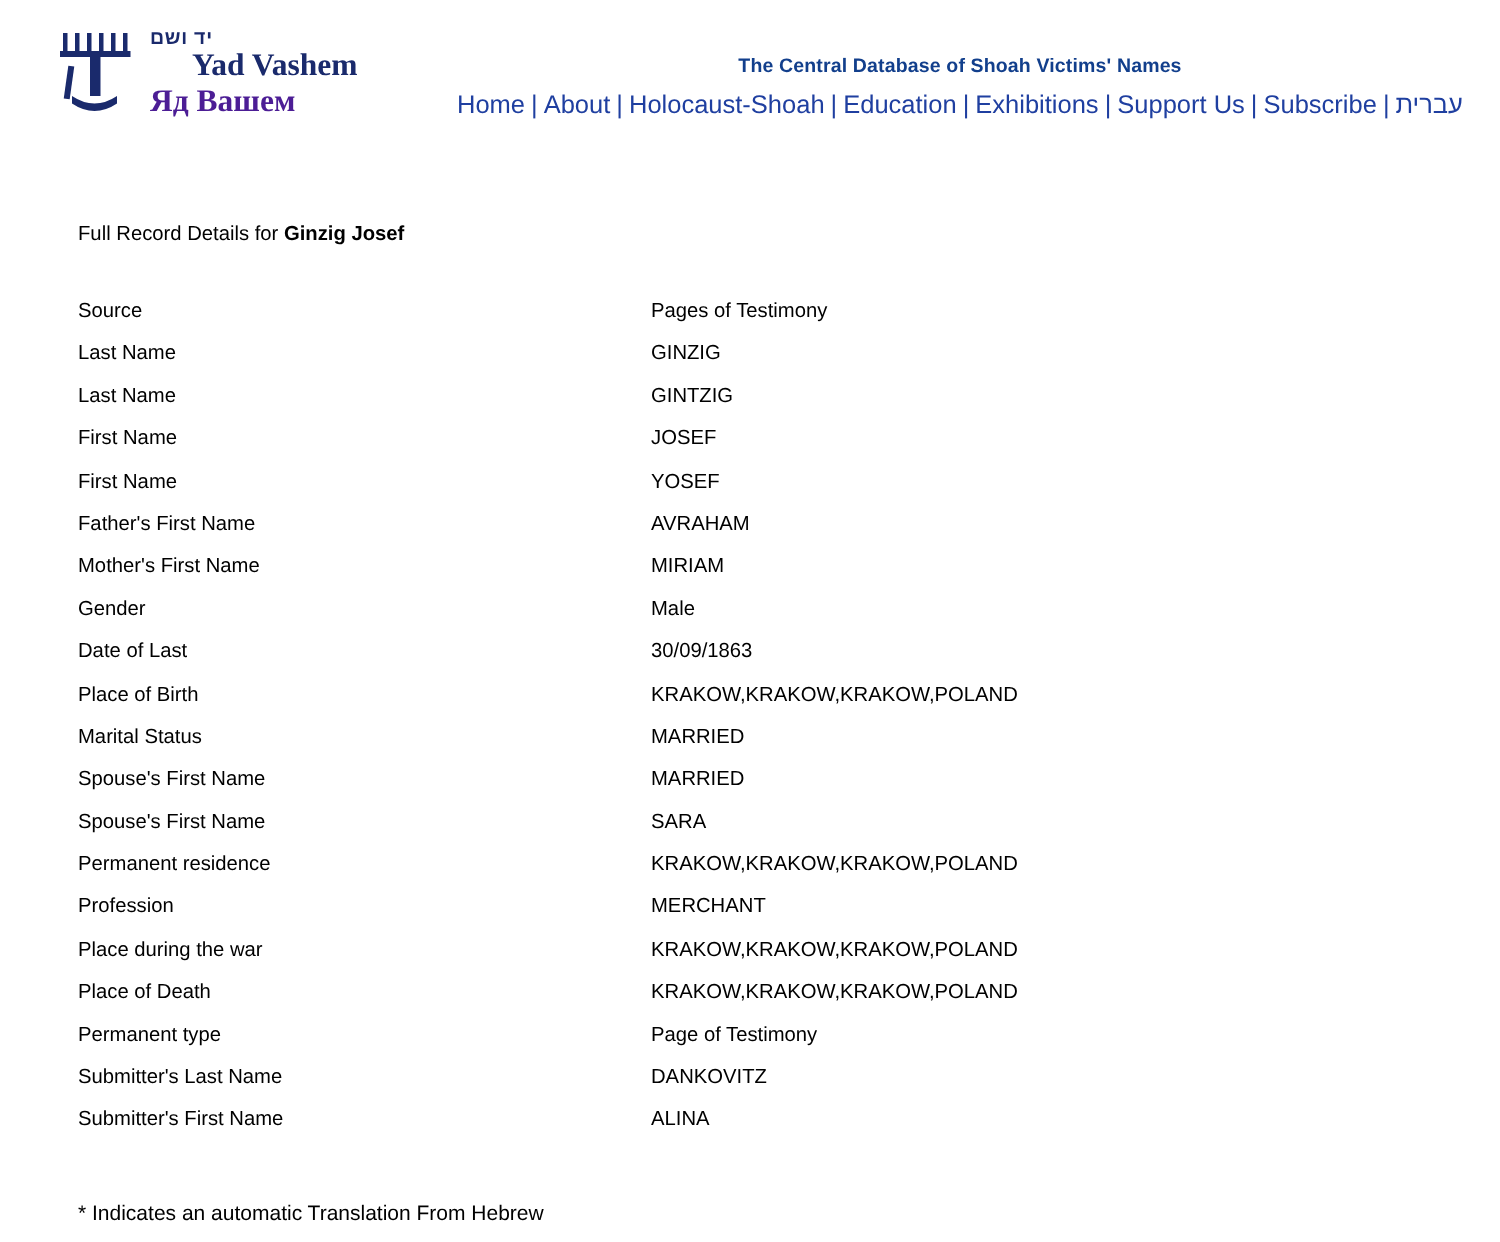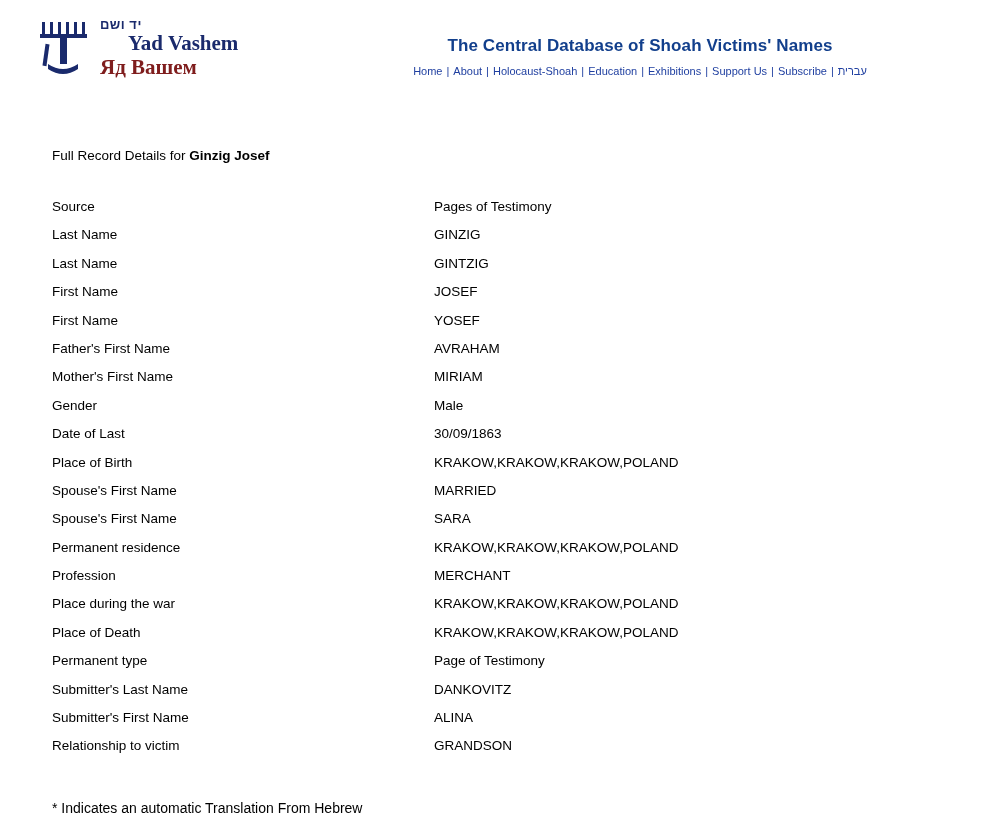--- a/index.html
+++ b/index.html
@@ -50,41 +50,41 @@
     font-weight: bold;
     font-family: "Liberation Serif", serif;
     color: #1a2a6c;
     line-height: 1.12;
     margin-left: 28px;
   }
   .logo-ru {
     font-size: 21px;
     font-weight: bold;
     font-family: "Liberation Serif", serif;
-    color: #7f1d1d;
+    color: #4c1d95;
     line-height: 1.12;
   }
 
   .header-center {
     position: absolute;
     left: 300px;
     top: 36px;
     width: 680px;
     text-align: center;
   }
   .site-title {
-    font-size: 17px;
+    font-size: 13px;
     font-weight: bold;
     color: #123f8c;
     font-family: "Liberation Sans", sans-serif;
     letter-spacing: 0.1px;
   }
   .nav {
     margin-top: 9px;
-    font-size: 11px;
+    font-size: 17px;
     color: #1f3fa0;
     white-space: nowrap;
   }
   .nav a {
     color: #1f3fa0;
     text-decoration: none;
   }
   .nav .sep {
     color: #1f3fa0;
     margin: 0 4px;
@@ -205,20 +205,24 @@
         </tr>
         <tr>
           <td class="label">Date of Last</td>
           <td class="value">30/09/1863</td>
         </tr>
         <tr>
           <td class="label">Place of Birth</td>
           <td class="value">KRAKOW,KRAKOW,KRAKOW,POLAND</td>
         </tr>
         <tr>
+          <td class="label">Marital Status</td>
+          <td class="value">MARRIED</td>
+        </tr>
+        <tr>
           <td class="label">Spouse's First Name</td>
           <td class="value">MARRIED</td>
         </tr>
         <tr>
           <td class="label">Spouse's First Name</td>
           <td class="value">SARA</td>
         </tr>
         <tr>
           <td class="label">Permanent residence</td>
           <td class="value">KRAKOW,KRAKOW,KRAKOW,POLAND</td>
@@ -239,22 +243,18 @@
           <td class="label">Permanent type</td>
           <td class="value">Page of Testimony</td>
         </tr>
         <tr>
           <td class="label">Submitter's Last Name</td>
           <td class="value">DANKOVITZ</td>
         </tr>
         <tr>
           <td class="label">Submitter's First Name</td>
           <td class="value">ALINA</td>
-        </tr>
-        <tr>
-          <td class="label">Relationship to victim</td>
-          <td class="value">GRANDSON</td>
         </tr>
       </tbody>
   </table>
 </div>
 
 <div class="footnote">* Indicates an automatic Translation From Hebrew</div>
 
 </body></html>

